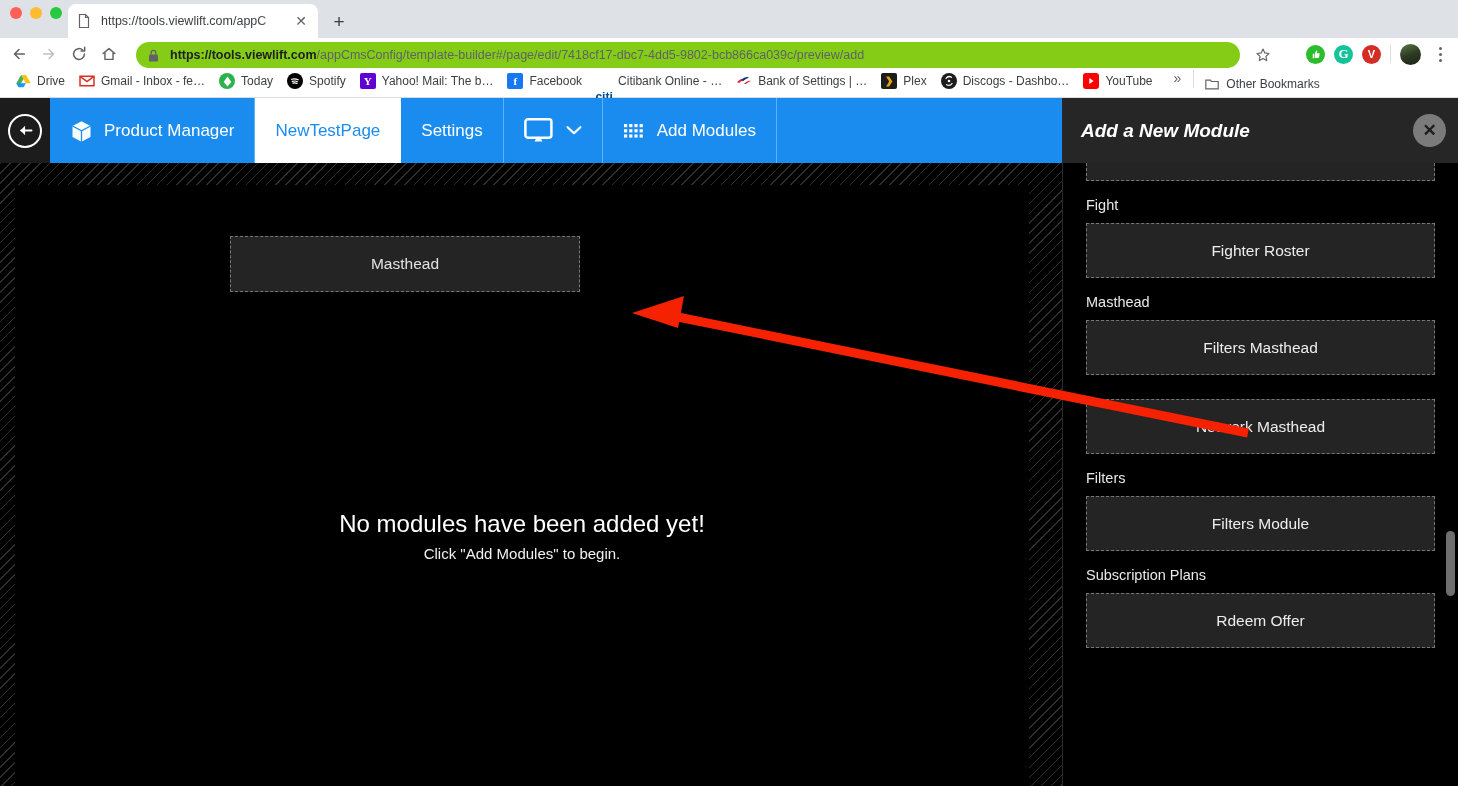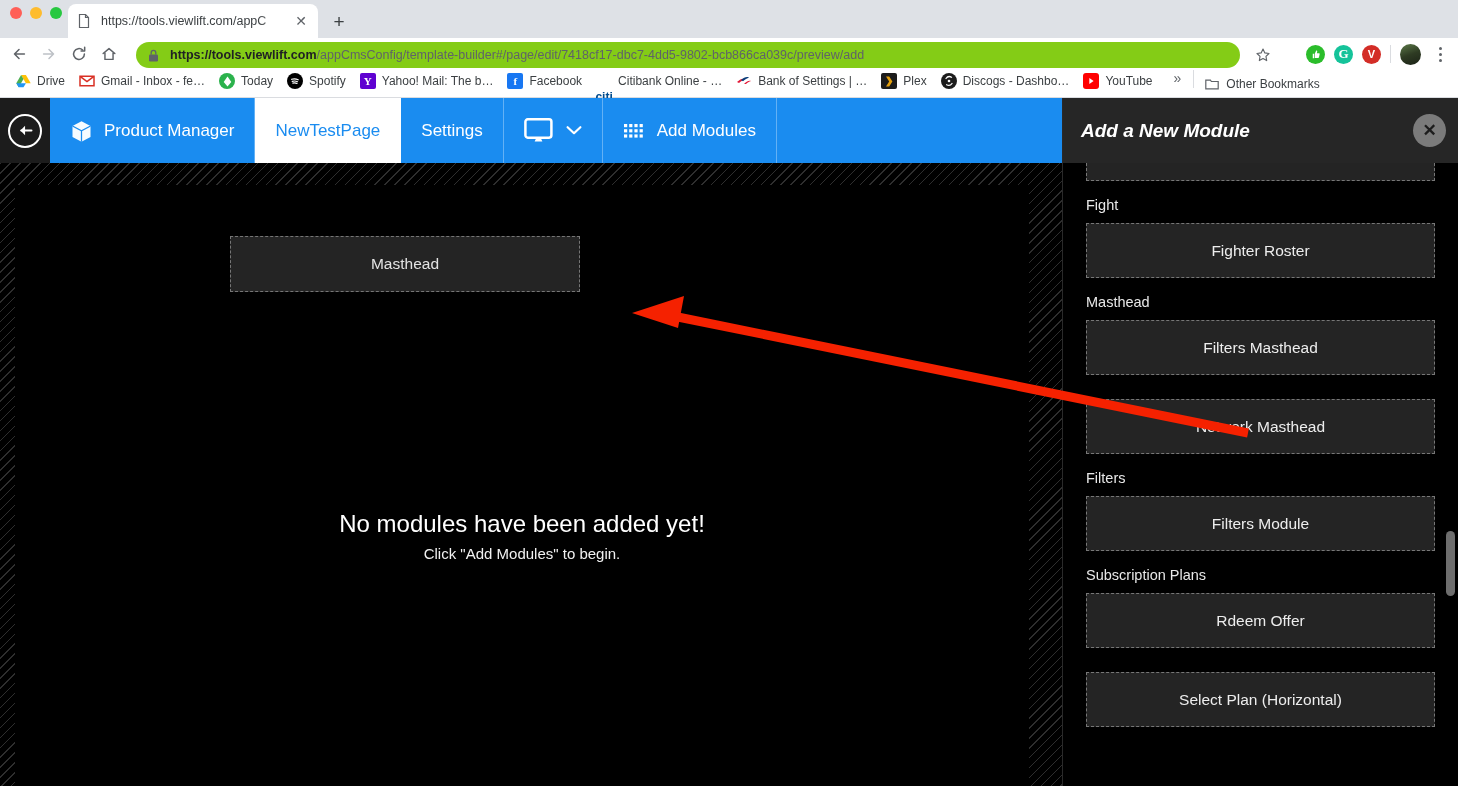--- a/index.html
+++ b/index.html
@@ -470,23 +470,20 @@
       <div class="grp-label">Filters</div>
       <div class="mod-card">
         <span>Filters Module</span>
       </div>
 
       <div class="grp-label">Subscription Plans</div>
       <div class="mod-card">
         <span>Rdeem Offer</span>
       </div>
       <div class="mod-gap"></div>
-      <div class="mod-card">
-        <span>Select Plan (Horizontal)</span>
-      </div>
     </div>
     <div class="panel-scrollbar"></div>
   </div>
 
   <svg class="annot" viewBox="0 0 1458 786">
     <line x1="1248" y1="433" x2="668" y2="315" stroke="#f52100" stroke-width="9"></line>
     <path d="M632 313 L684 296 L678 328 Z" fill="#f52100"></path>
   </svg>
 
 </div>

